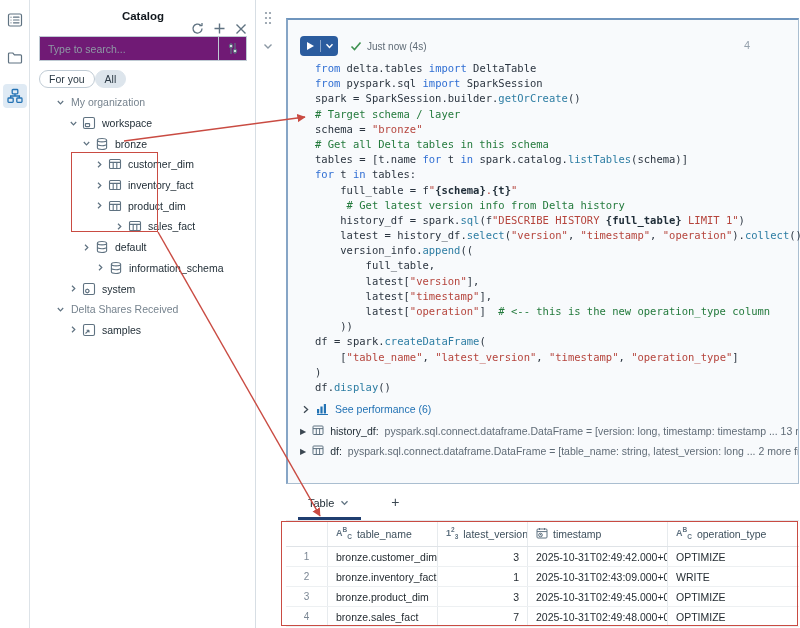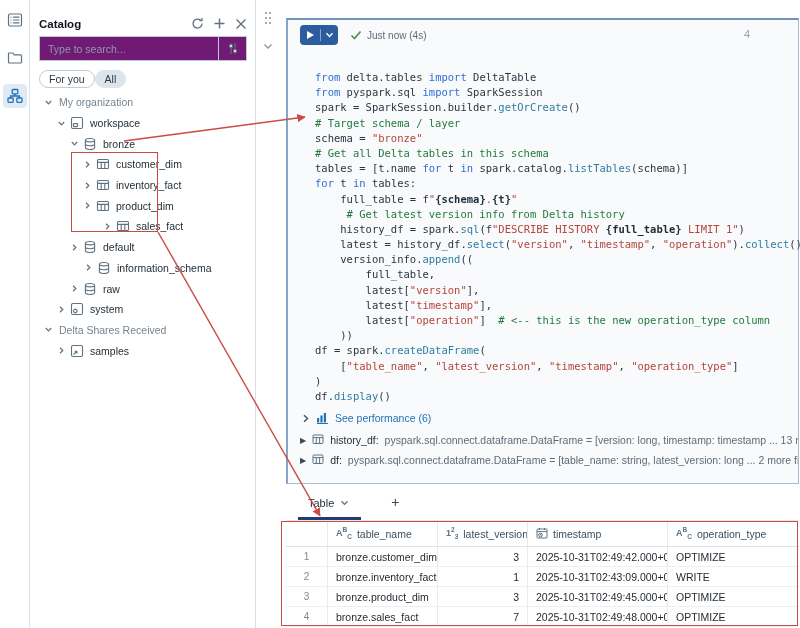--- a/index.html
+++ b/index.html
@@ -11,63 +11,63 @@
   .activity-bar { position:absolute; left:0; top:0; width:30px; height:628px;
                   border-right:1px solid #dde3e8; background:#fff; }
   .ab-icon { width:24px; height:24px; margin:8px auto 14px auto; display:flex;
              align-items:center; justify-content:center; border-radius:4px; cursor:pointer; }
   .ab-icon.active { background:#dfeaf4; }
 
   
   .catalog-panel { position:absolute; left:31px; top:0; width:225px; height:628px;
                    border-right:1px solid #d7dee4; background:#fff; }
   .panel-header { position:absolute; left:8px; right:8px; top:10px; height:20px;
-                  display:flex; align-items:flex-end; }
+                  display:flex; align-items:center;flex-direction:column; }
   .panel-title { font-size:11.5px; font-weight:bold; color:#11171d; }
   .panel-actions { margin-left:auto; display:flex; gap:9px; align-items:center; }
   .panel-actions span { cursor:pointer; display:flex; }
 
   .searchbox { position:absolute; left:8px; right:8px; top:36px; height:25px;
                border:1px solid #bfcad3; border-radius:0; display:flex; align-items:center;
                background:#701a75; }
   .searchbox .ph { font-size:10.5px; color:#8e9aa5; padding-left:8px; flex:1; }
   .filterseg { width:28px; height:100%; border-left:1px solid #bfcad3; display:flex;
                align-items:center; justify-content:center; cursor:pointer; }
 
   .chips { position:absolute; left:8px; top:70px; display:flex; }
   .chip { font-size:10.5px; color:#2c3a45; border:1px solid #c1ccd5; border-radius:10px;
           padding:2px 9px; cursor:pointer; background:#fff; }
   .chip.sel { background:#dde5ec; border-color:#dde5ec; }
 
-  .tree { position:absolute; left:0; right:2px; top:92px; }
+  .tree { position:absolute; left:12px; right:2px; top:92px; }
   .tree-row { height:20.7px; display:flex; align-items:center; cursor:pointer; }
   .tree-row .chev { width:11px; display:flex; justify-content:center; flex:none; }
   .tree-row .ticon { width:15px; margin-left:3px; display:flex; flex:none; }
   .tlabel { font-size:10.5px; color:#1d2a33; margin-left:5px; white-space:nowrap; }
   .tlabel.muted { color:#76838e; }
 
   
   .notebook { position:absolute; left:257px; top:0; right:0; bottom:0; background:#fff; }
   .gutter-drag { position:absolute; left:6px; top:11px; cursor:grab; }
   .gutter-chev { position:absolute; left:6px; top:36px; cursor:pointer; }
 
   .cell { position:absolute; left:29px; top:18px; width:513px; height:466px;
           background:#f8fafc; border:1px solid #aabed0; border-top:2px solid #6f95bd;
           border-left:2px solid #86a5c6; }
-  .cell-header { position:relative; height:30px; display:flex; align-items:center; padding-left:12px; }
+  .cell-header { position:relative; height:30px; display:flex; align-items:center; padding-left:12px;margin-top:11px; }
   .run-btn { width:38px; height:20px; background:#2b5c9e; border-radius:4px; display:flex;
              align-items:center; cursor:pointer; }
   .run-btn .play { margin-left:7px; width:0; height:0; border-left:7px solid #fff;
                    border-top:4.5px solid transparent; border-bottom:4.5px solid transparent; }
   .run-btn .div { width:1px; height:12px; background:rgba(255,255,255,.45); margin:0 4px 0 6px; }
   .run-status { display:flex; align-items:center; gap:5px; margin-left:12px; }
   .run-status .txt { font-size:10px; color:#5f6b76; }
   .cell-num { position:absolute; right:48px; top:8px; font-size:11px; color:#95a1ac; }
 
-  .code { margin:20px 0 0 27px; font-family:"DejaVu Sans Mono", monospace;
+  .code { margin:0 0 0 27px; font-family:"DejaVu Sans Mono", monospace;
           font-size:10.5px; }
   .code-line { height:15.2px; line-height:15.2px; white-space:pre; }
   .tk-p { color:#2b3540; }
   .tk-k { color:#2f6ed3; }
   .tk-f { color:#2d7da3; }
   .tk-c { color:#237a3c; }
   .tk-s { color:#b5443c; }
   .tk-v { color:#1f2d38; font-weight:bold; }
 
   .perf { margin:8px 0 6px 14px; display:flex; align-items:center; gap:6px;
@@ -286,35 +286,20 @@
             </svg>
           </span>
           <span class="ticon">
             <svg width="14" height="14" viewBox="0 0 14 14" fill="none" stroke="#5f7281" stroke-width="1.1">
               <ellipse cx="7" cy="3.2" rx="4.6" ry="1.7"></ellipse>
               <path d="M2.4 3.2v7.6c0 .95 2.05 1.7 4.6 1.7s4.6-.75 4.6-1.7V3.2"></path>
               <path d="M2.4 7c0 .95 2.05 1.7 4.6 1.7S11.6 7.95 11.6 7"></path>
             </svg>
           </span>
           <span class="tlabel">information_schema</span>
-        </div>
-        <div class="tree-row" style="padding-left: 38px;">
-          <span class="chev">
-            <svg width="9" height="9" viewBox="0 0 9 9" fill="none" stroke="#5f7281" stroke-width="1.2">
-              <path d="M3 1.8l2.8 2.7L3 7.2"></path>
-            </svg>
-          </span>
-          <span class="ticon">
-            <svg width="14" height="14" viewBox="0 0 14 14" fill="none" stroke="#5f7281" stroke-width="1.1">
-              <ellipse cx="7" cy="3.2" rx="4.6" ry="1.7"></ellipse>
-              <path d="M2.4 3.2v7.6c0 .95 2.05 1.7 4.6 1.7s4.6-.75 4.6-1.7V3.2"></path>
-              <path d="M2.4 7c0 .95 2.05 1.7 4.6 1.7S11.6 7.95 11.6 7"></path>
-            </svg>
-          </span>
-          <span class="tlabel">raw</span>
         </div>
         <div class="tree-row" style="padding-left: 25px;">
           <span class="chev">
             <svg width="9" height="9" viewBox="0 0 9 9" fill="none" stroke="#5f7281" stroke-width="1.2">
               <path d="M3 1.8l2.8 2.7L3 7.2"></path>
             </svg>
           </span>
           <span class="ticon">
             <svg width="14" height="14" viewBox="0 0 14 14" fill="none" stroke="#5f7281" stroke-width="1.1">
               <rect x="1.5" y="1.5" width="11" height="11" rx="1.5"></rect>

